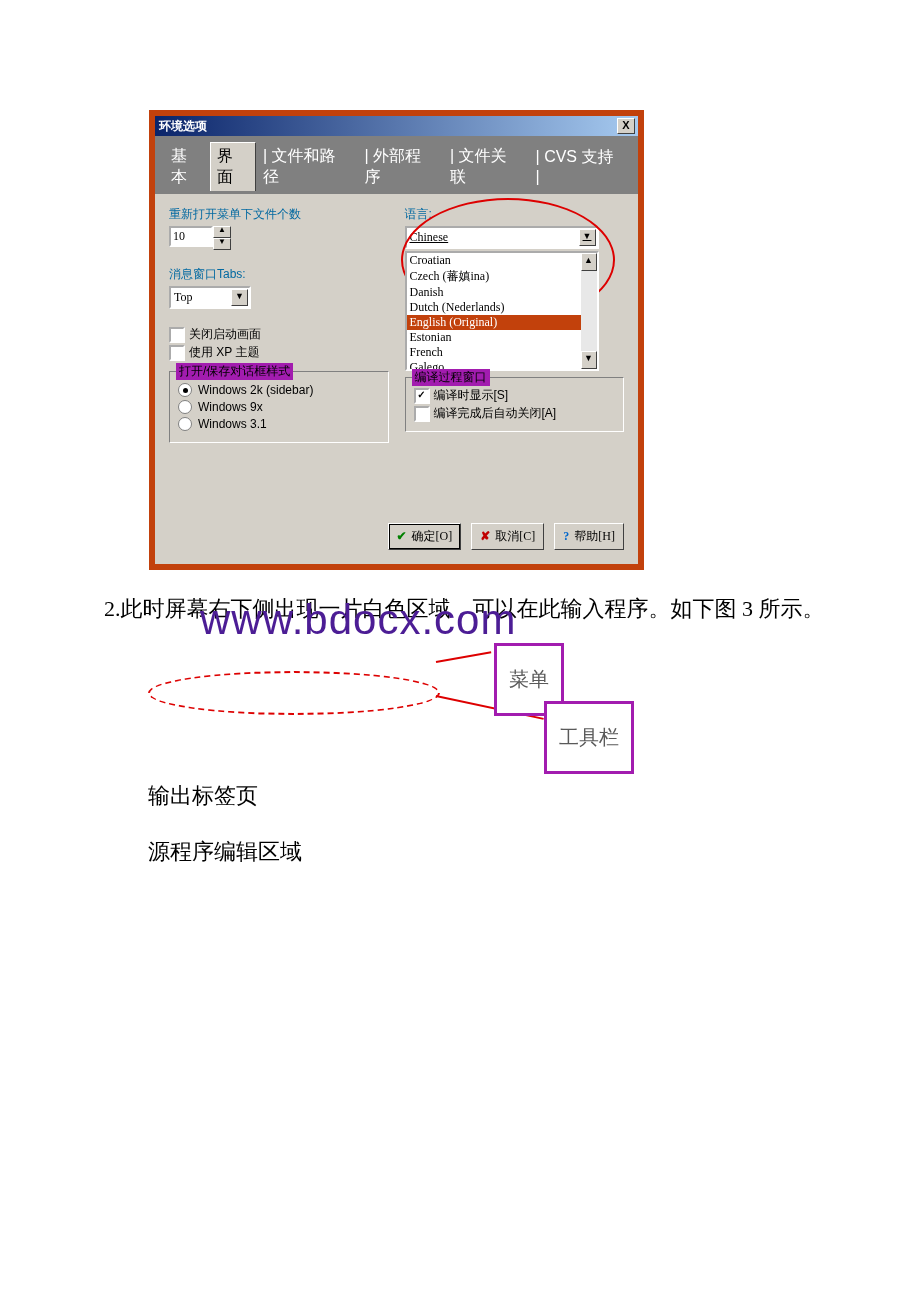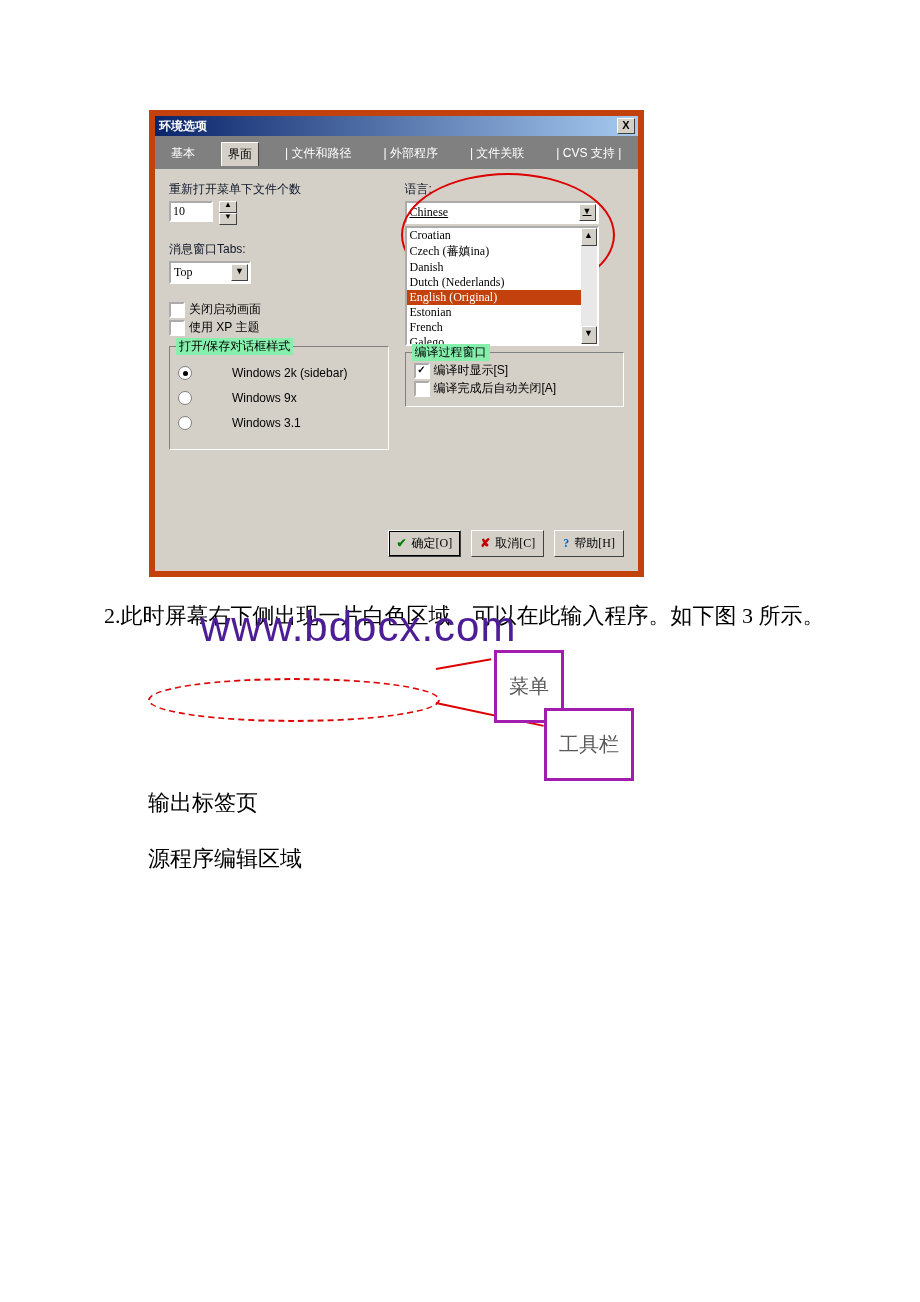--- a/index.html
+++ b/index.html
@@ -38,42 +38,43 @@
     border:1px solid #fff;
     border-right-color:#404040;border-bottom-color:#404040;
     color:#000;
     font:bold 11px/12px Arial;
     text-align:center;
   }
   .tabs{
     padding:6px 10px 2px 10px;
     display:flex;
     color:#fff;
-    gap:20px;
+    gap:1px;
     border-bottom:1px solid #808080;
-    font-size:12px;
+    font-size:16px;
+    align-items:center;
   }
   .tab{padding:3px 6px;color:#fff;}
   .tab.active{
     background:#d4d0c8;
     color:#000;
     border:1px solid #fff;
     border-bottom:none;
     border-right-color:#404040;
   }
   .tab.inactive{color:#fff;}
   .dlg-body{
     display:flex;
     padding:10px 14px 80px 14px;
     gap:16px;
   }
   .col{flex:1;}
-  .lbl{color:#0f172a;margin:2px 0 3px 0;}
+  .lbl{color:#0369a1;margin:2px 0 3px 0;}
   .spin{
-    display:flex;width:60px;gap:6px;
+    display:flex;width:60px;
   }
   .spin input{
     width:36px;height:17px;
     border:2px inset #fff;
     background:#fff;
     font:12px Tahoma;
     padding:0 2px;
   }
   .spin .btns{
     display:flex;flex-direction:column;
@@ -101,23 +102,23 @@
     width:12px;height:12px;
     border:2px inset #fff;background:#fff;
     margin-right:4px;
     font:bold 10px/9px Arial;text-align:center;
   }
   .group{
     border:1px solid #808080;border-right-color:#fff;border-bottom-color:#fff;
     margin-top:10px;padding:8px 8px 8px 8px;position:relative;
   }
   .group .legend{
-    position:absolute;top:-9px;left:6px;background:#86efac;padding:0 3px;
-  }
-  .radio{display:flex;align-items:flex-end;margin:11px 0;gap:34px;}
+    position:absolute;top:-9px;left:6px;background:#a21caf;padding:0 3px;
+  }
+  .radio{display:flex;align-items:flex-end;margin:3px 0;}
   .radio .r{
     width:12px;height:12px;border:1px solid #808080;border-radius:50%;
     background:#fff;margin-right:6px;display:flex;align-items:center;justify-content:center;
   }
   .radio .r.sel::after{content:"";width:5px;height:5px;border-radius:50%;background:#000;}
   .lang-combo{
     width:190px;height:19px;border:2px inset #fff;background:#fff;
     display:flex;align-items:center;text-decoration:underline;
   }
   .lang-combo span{flex:1;padding:0 3px;font:12px Tahoma;}

